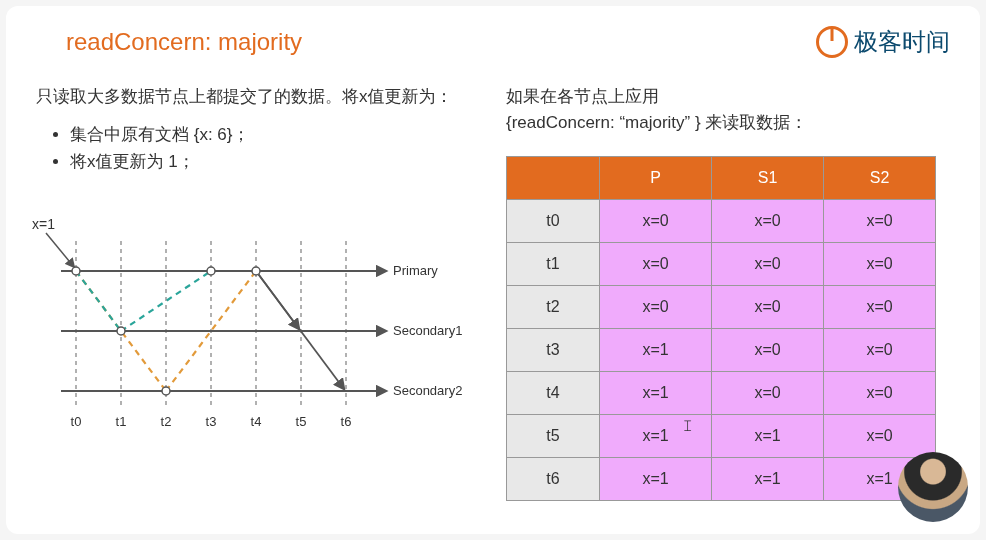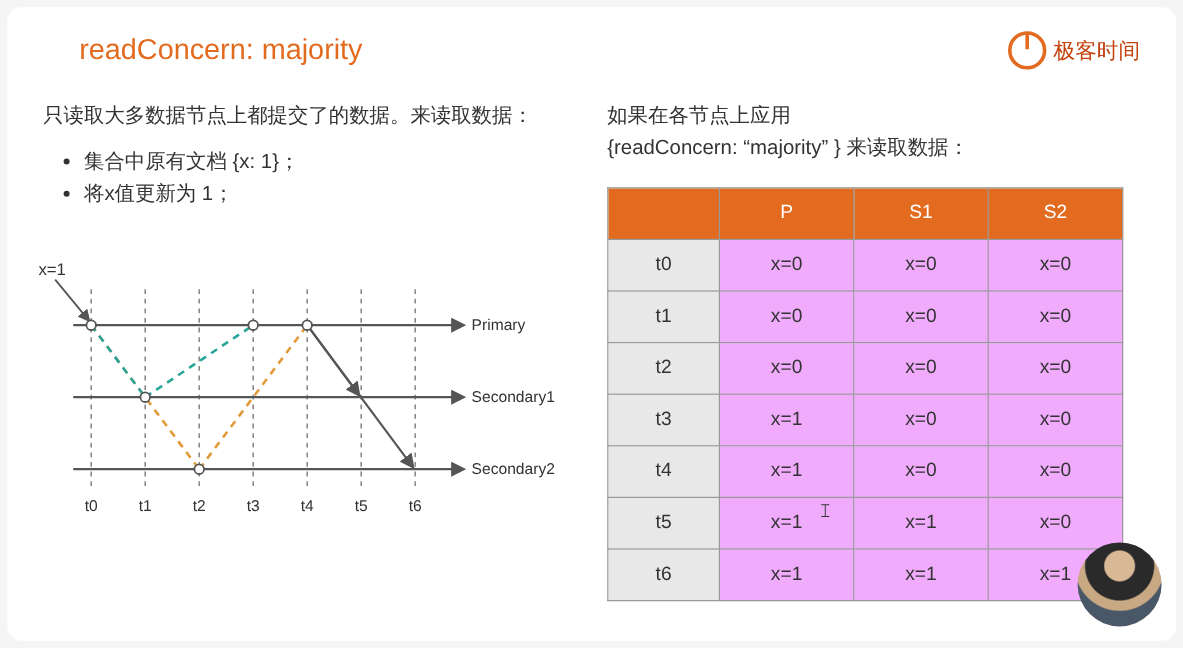--- a/index.html
+++ b/index.html
@@ -48,22 +48,22 @@
     content: '';
     position: absolute;
     width: 3px;
     height: 14px;
     background: #e26b1f;
     left: 50%;
     top: -2px;
     transform: translateX(-50%);
   }
   .logo-text {
-    color: #c2410c;
-    font-size: 18px;
+    color: #0c4a6e;
+    font-size: 24px;
   }
   .left-text {
     position: absolute;
     left: 30px;
     top: 78px;
     width: 420px;
     color: #333;
     font-size: 17px;
     line-height: 1.5;
   }
@@ -144,23 +144,23 @@
 <div class="slide">
 
   <div class="title">readConcern: majority</div>
 
   <div class="logo">
     <span class="logo-icon"></span>
     <span class="logo-text">极客时间</span>
   </div>
 
   <div class="left-text">
-    <div>只读取大多数据节点上都提交了的数据。来读取数据：</div>
+    <div>只读取大多数据节点上都提交了的数据。将x值更新为：</div>
     <ul class="bullets">
-      <li>集合中原有文档 {x: 1}；</li>
+      <li>集合中原有文档 {x: 6}；</li>
       <li>将x值更新为 1；</li>
     </ul>
   </div>
 
   <div class="right-text">
     <div>如果在各节点上应用</div>
     <div>{readConcern: “majority” } 来读取数据：</div>
   </div>
 
   <svg class="diagram" viewBox="0 0 440 230">

